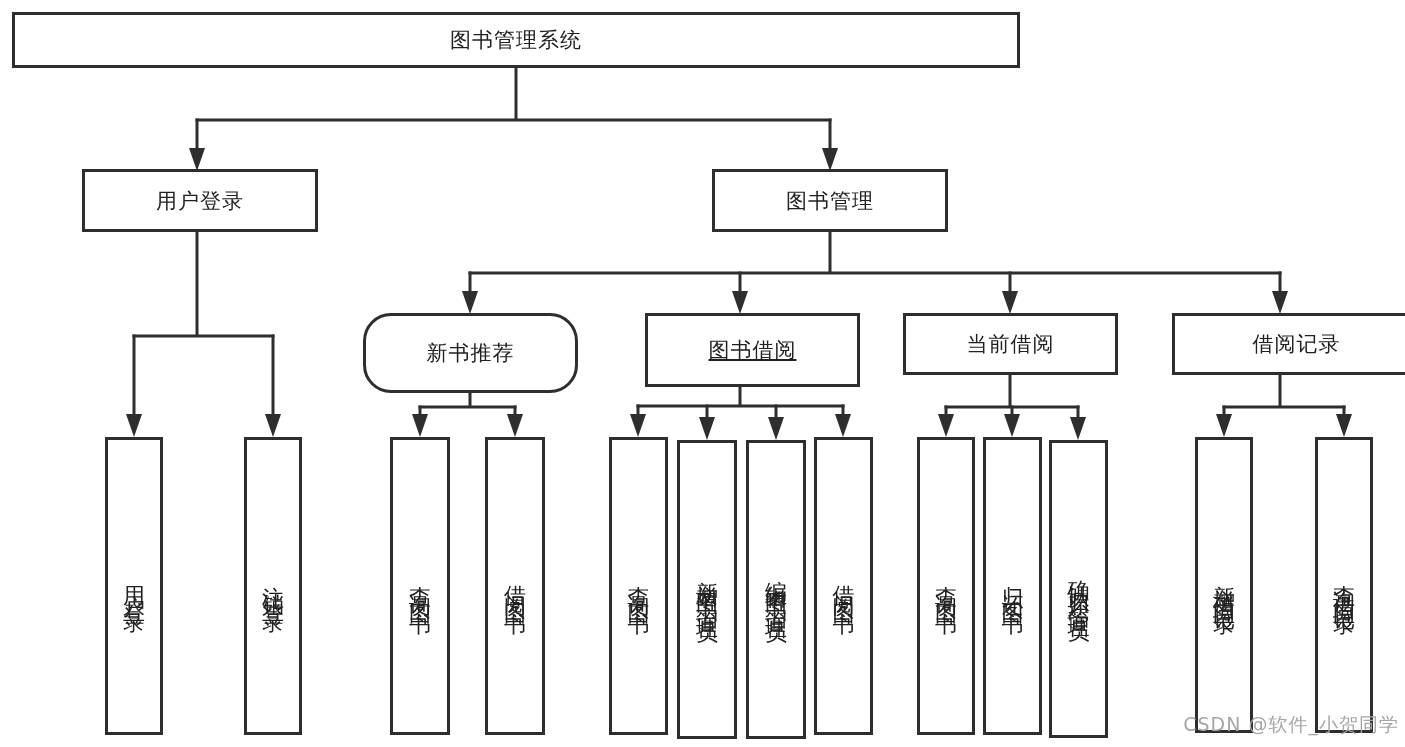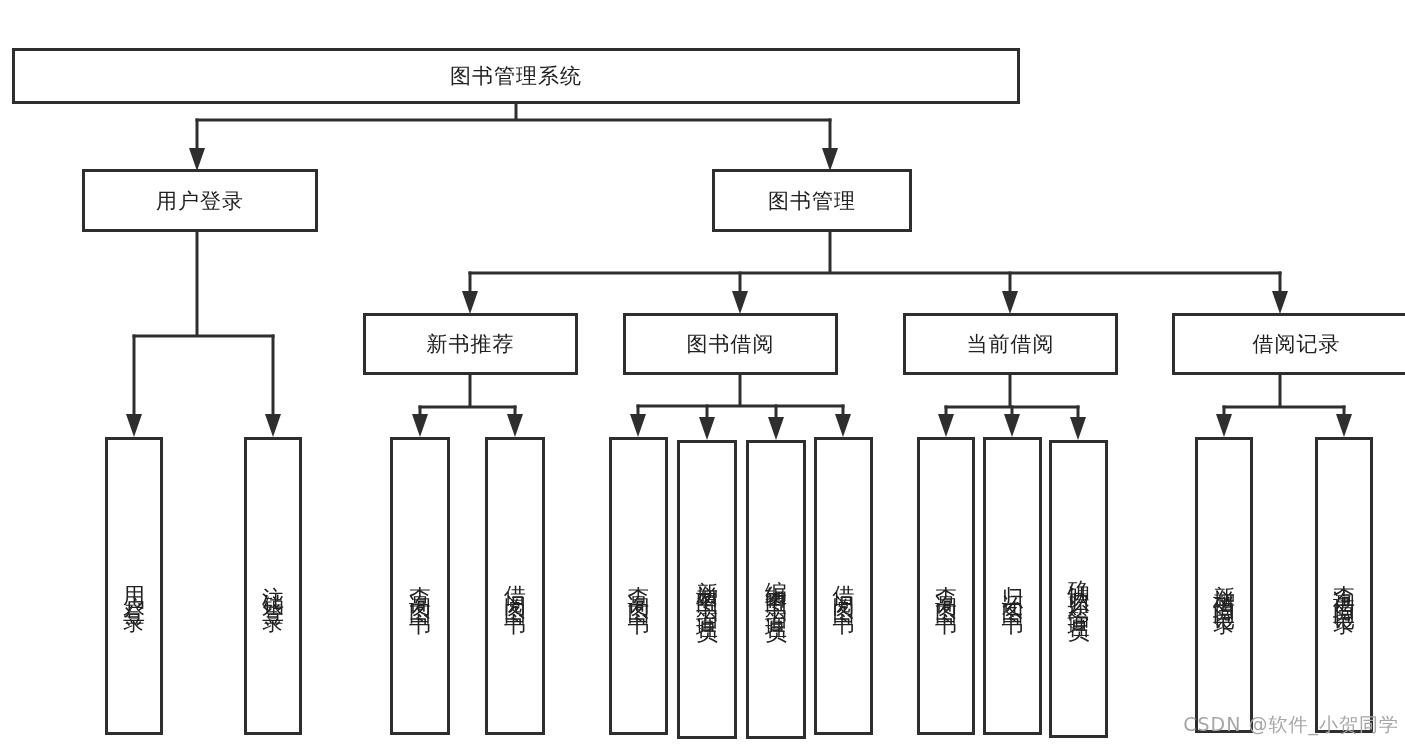--- a/index.html
+++ b/index.html
@@ -14,25 +14,25 @@
     font-family:"DejaVu Sans",sans-serif;color:var(--text);}
   .stage{position:relative;width:1405px;height:747px;background:var(--bg);}
   .connectors{position:absolute;left:0;top:0;z-index:1;}
   .node{position:absolute;background:var(--bg);border:3px solid var(--box-border);
     display:flex;align-items:center;justify-content:center;z-index:2;}
   .node .hlabel{font-size:21px;letter-spacing:1px;white-space:nowrap;}
   .node .vlabel{writing-mode:vertical-rl;text-orientation:mixed;
     font-size:22px;letter-spacing:9px;line-height:1;white-space:nowrap;}
   .node.tight .vlabel{letter-spacing:6px;}
   
-  #n-root        {left:12px;  top:12px;  width:1008px;height:56px;margin-top:36px;}
+  #n-root        {left:12px;  top:12px;  width:1008px;height:56px;}
   #n-user-login  {left:82px;  top:169px; width:236px; height:63px;}
-  #n-book-mgmt   {left:712px; top:169px; width:200px; height:63px;}
-  #n-new-book-rec{left:363px; top:313px; width:215px; height:62px;}
-  #n-book-borrow {left:623px; top:313px; width:215px; height:62px;}
+  #n-book-mgmt   {left:712px; top:169px; width:236px; height:63px;}
+  #n-new-book-rec{left:363px; top:313px; width:215px; height:80px;border-radius:28px;}
+  #n-book-borrow {left:645px; top:313px; width:215px; height:74px;text-decoration:underline;}
   #n-cur-borrow  {left:903px; top:313px; width:215px; height:62px;text-align:center;}
   #n-borrow-rec  {left:1172px;top:313px; width:249px; height:62px;}
   #n-ul-login    {left:105px; top:437px; width:58px;  height:298px;}
   #n-ul-logout   {left:244px; top:437px; width:58px;  height:298px;}
   #n-nbr-query   {left:390px; top:437px; width:60px;  height:298px;}
   #n-nbr-borrow  {left:485px; top:437px; width:60px;  height:298px;}
   #n-bb-query    {left:609px; top:437px; width:59px;  height:298px;}
   #n-bb-add      {left:677px; top:440px; width:60px;  height:299px;}
   #n-bb-edit     {left:746px; top:440px; width:60px;  height:299px;}
   #n-bb-borrow   {left:814px; top:437px; width:59px;  height:298px;}

